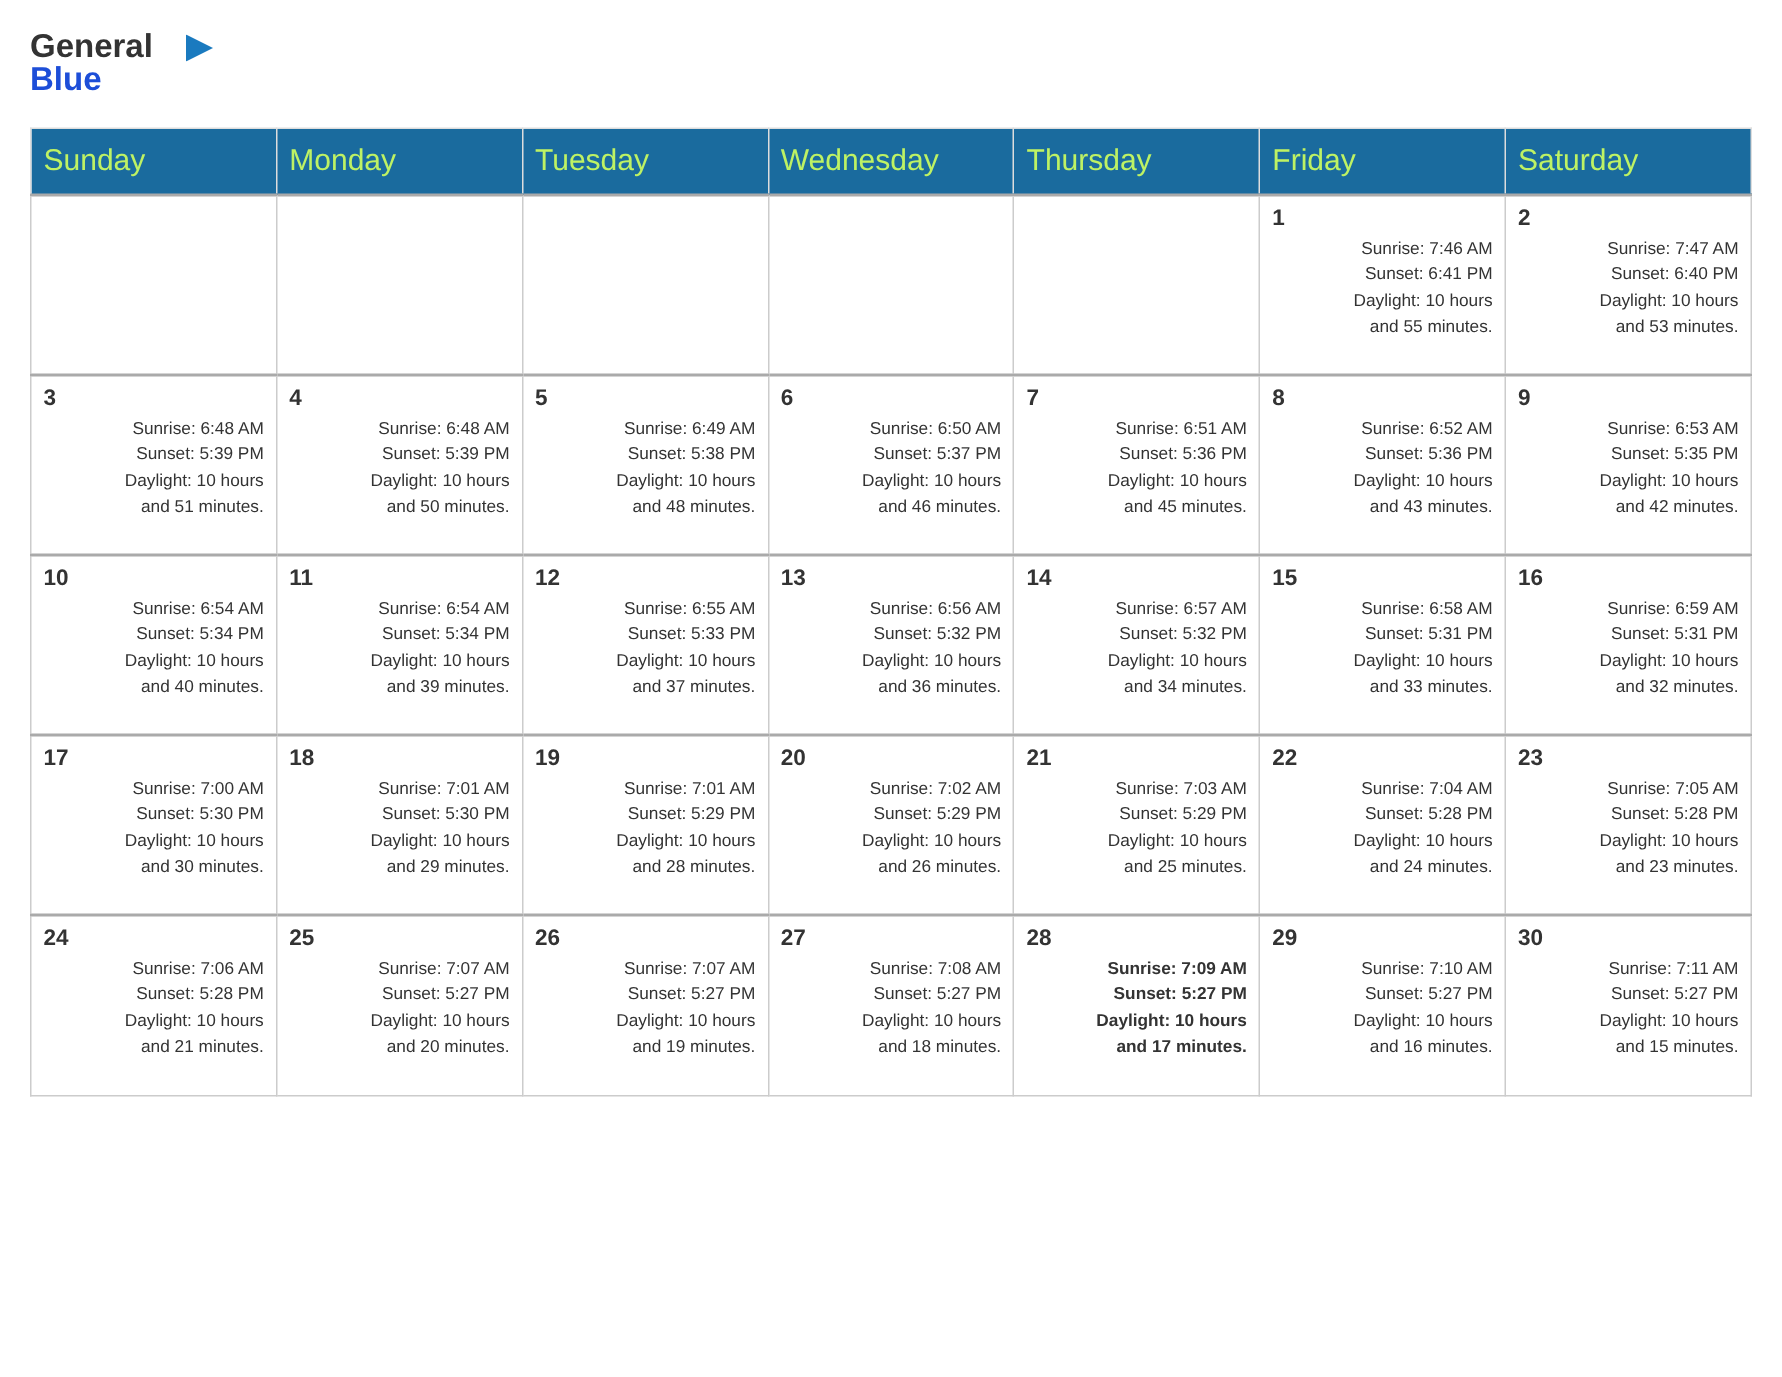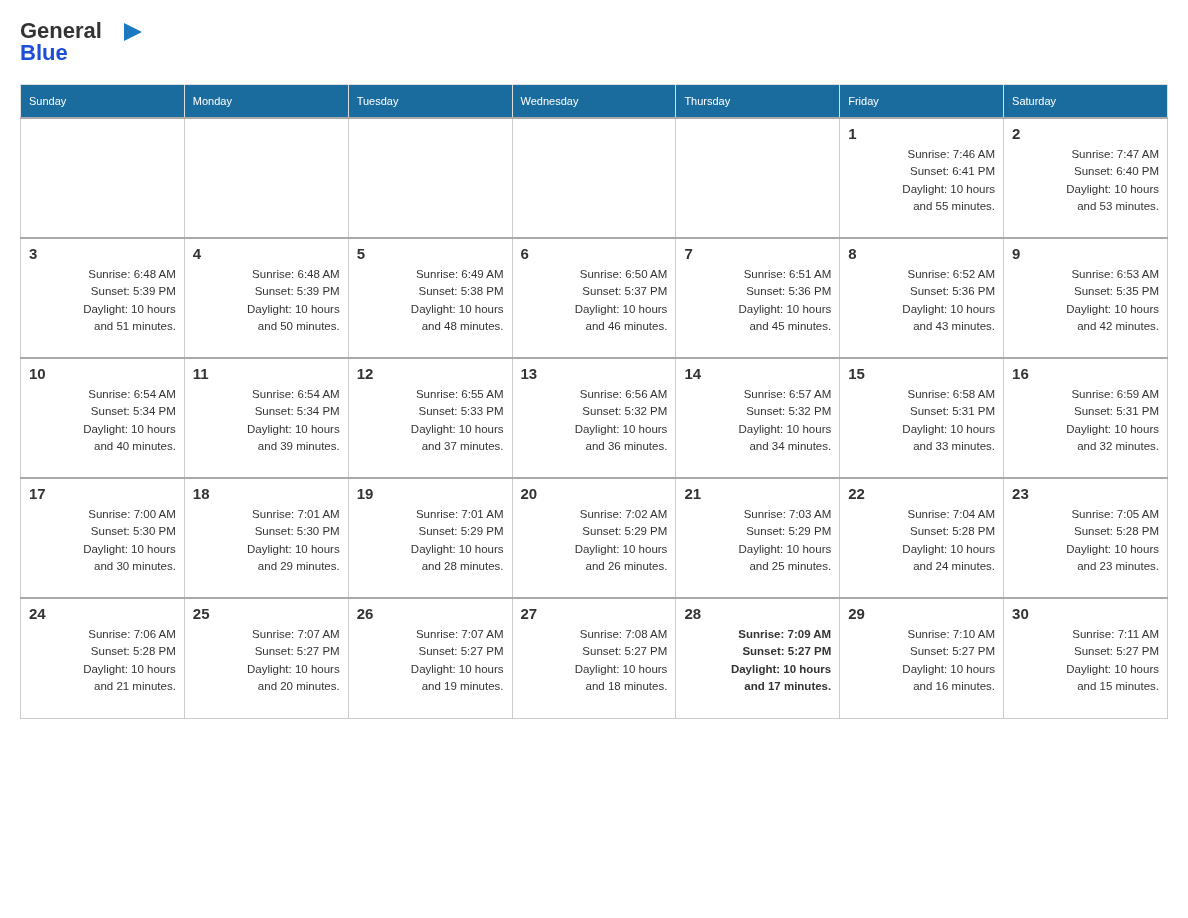--- a/index.html
+++ b/index.html
@@ -53,23 +53,23 @@
       color: #555;
       margin-top: 4px;
     }
     .calendar {
       width: 100%;
       border-collapse: collapse;
       table-layout: fixed;
     }
     .calendar th {
       background: #1a6b9e;
-      color: #ffffff;
+      color: #bef264;
       padding: 10px 8px;
-      font-size: 11px;
+      font-size: 20px;
       font-weight: normal;
       text-align: left;
       border: 1px solid #ddd;
     }
     .calendar td {
       border: 1px solid #ccc;
       vertical-align: top;
       padding: 6px 8px;
       height: 120px;
       background: #fff;

